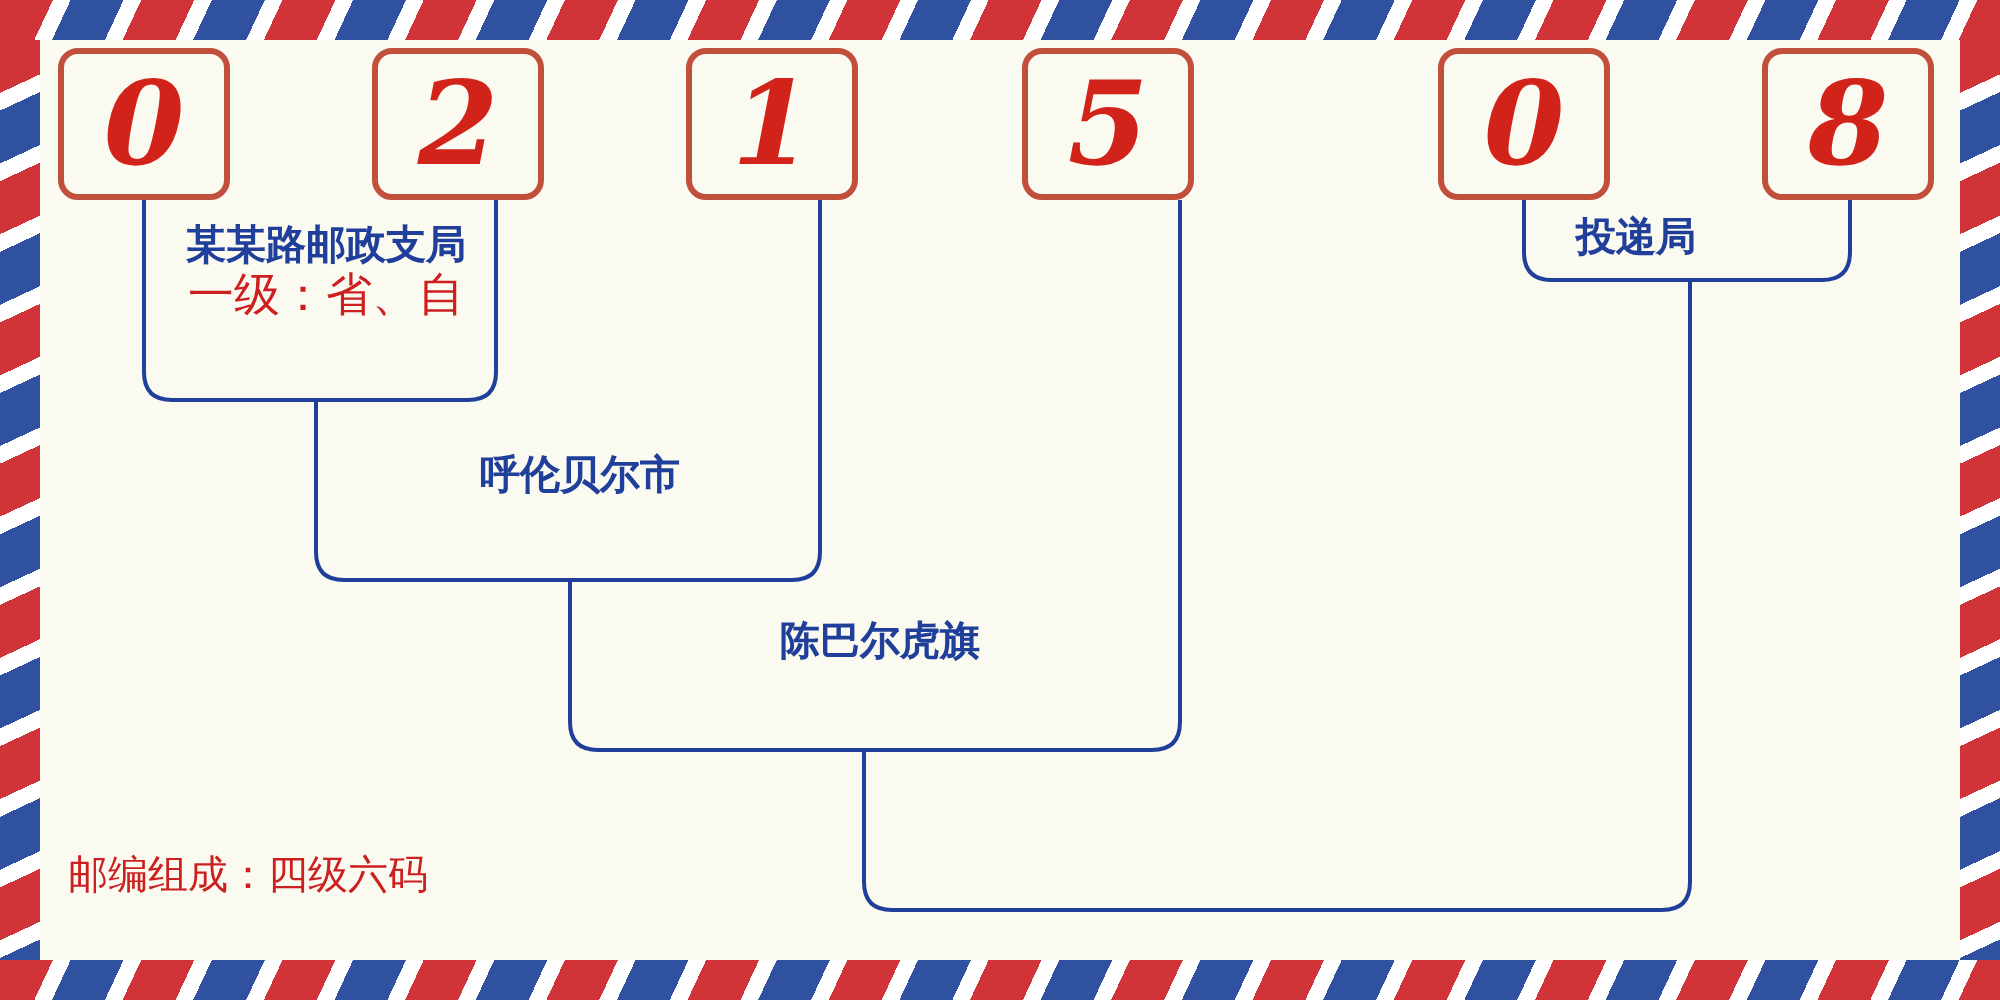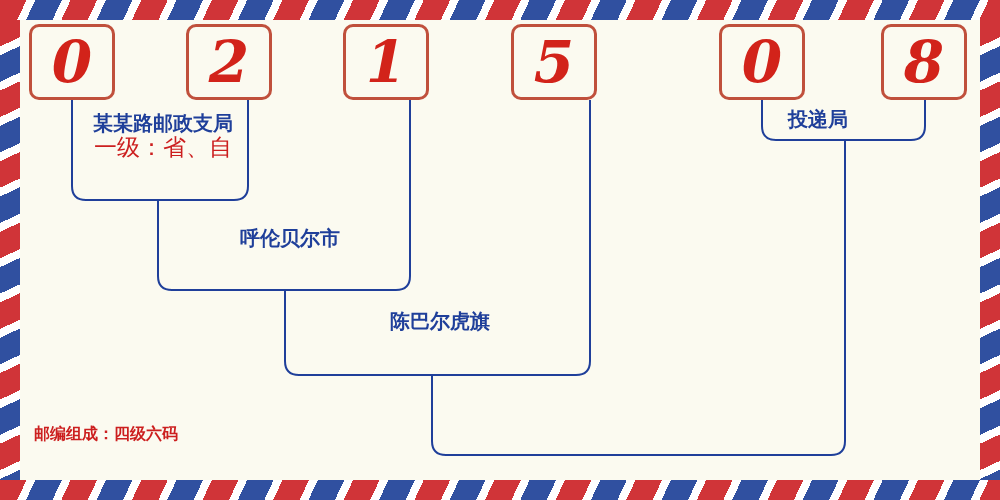--- a/index.html
+++ b/index.html
@@ -71,22 +71,22 @@
   }
   .label-level{
     color:var(--level-red);
     font-size:23px;
     line-height:23px;
   }
   .footer-note{
     position:absolute;
     left:34px;top:424px;
     color:var(--level-red);
-    font-weight:bold;
-    font-size:16px;
+    font-weight:normal;
+    font-size:20px;
   }
 </style>
 </head>
 <body>
 
 <div class="airmail h top"></div>
 <div class="airmail h bottom"></div>
 <div class="airmail v left"></div>
 <div class="airmail v right"></div>
 

